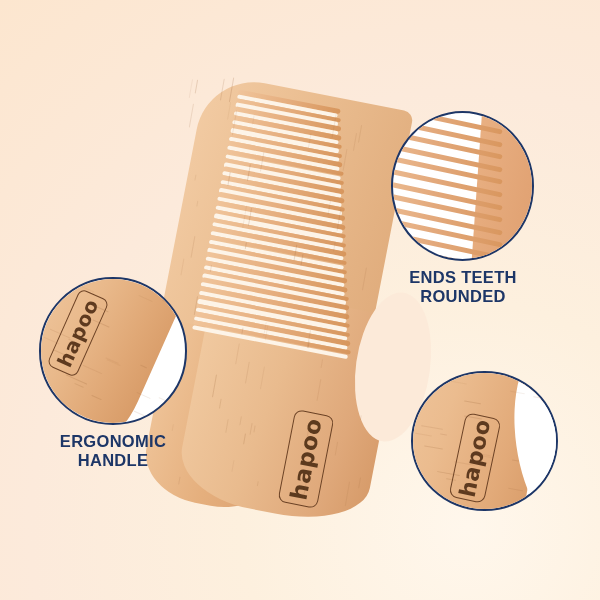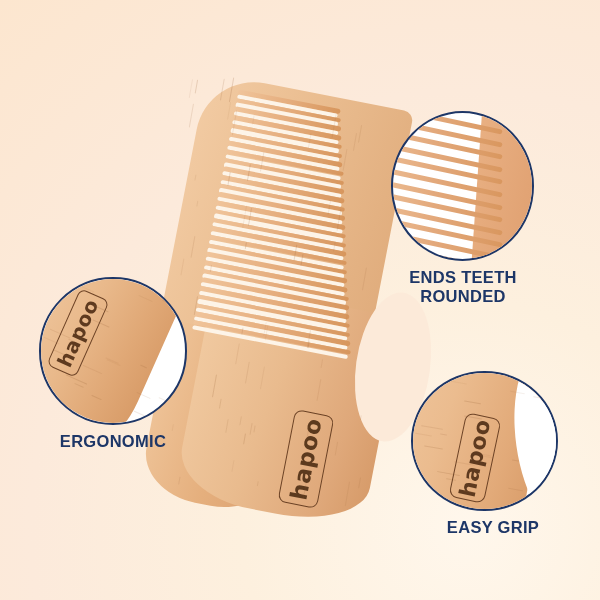--- a/index.html
+++ b/index.html
@@ -375,20 +375,21 @@
             <div class="grainline" style="left: 66.7722px; top: 84.572px; width: 14.6613px; transform: rotate(24deg); opacity: 0.262288;"></div>
             <div class="grainline" style="left: 0.404819px; top: 116.181px; width: 7.15492px; transform: rotate(24deg); opacity: 0.282012;"></div>
             <div class="grainline" style="left: 5.28344px; top: 133.914px; width: 8.288px; transform: rotate(24deg); opacity: 0.434872;"></div>
             <div class="grainline" style="left: 10.3299px; top: 56.1129px; width: 21.5738px; transform: rotate(24deg); opacity: 0.475932;"></div>
             <div class="grainline" style="left: 13.2203px; top: 75.7567px; width: 19.4301px; transform: rotate(24deg); opacity: 0.607831;"></div>
           </div>
       </div>
     </div>
     <div class="caption" id="cap-handle">
       <div>ERGONOMIC</div>
+      <div>HANDLE</div>
     </div>
   </div>
 
   <div class="callout">
     <div class="circle" id="c-grip">
       <div class="zoomwrap">
         <div class="gz-body"></div>
         <div class="gz-notch"></div>
         <div class="gz-logo">
           <span>hapoo</span>
@@ -417,17 +418,16 @@
             <div class="grainline" style="left: 94.4652px; top: 137.408px; width: 17.1661px; transform: rotate(10deg); opacity: 0.430335;"></div>
             <div class="grainline" style="left: 66.7722px; top: 84.572px; width: 14.6613px; transform: rotate(10deg); opacity: 0.262288;"></div>
             <div class="grainline" style="left: 0.404819px; top: 116.181px; width: 7.15492px; transform: rotate(10deg); opacity: 0.282012;"></div>
             <div class="grainline" style="left: 5.28344px; top: 133.914px; width: 8.288px; transform: rotate(10deg); opacity: 0.434872;"></div>
             <div class="grainline" style="left: 10.3299px; top: 56.1129px; width: 21.5738px; transform: rotate(10deg); opacity: 0.475932;"></div>
             <div class="grainline" style="left: 13.2203px; top: 75.7567px; width: 19.4301px; transform: rotate(10deg); opacity: 0.607831;"></div>
           </div>
       </div>
     </div>
     <div class="caption" id="cap-grip">
-      <div>EASY GRIP</div>
     </div>
   </div>
 
 </div>
 
 </body></html>

